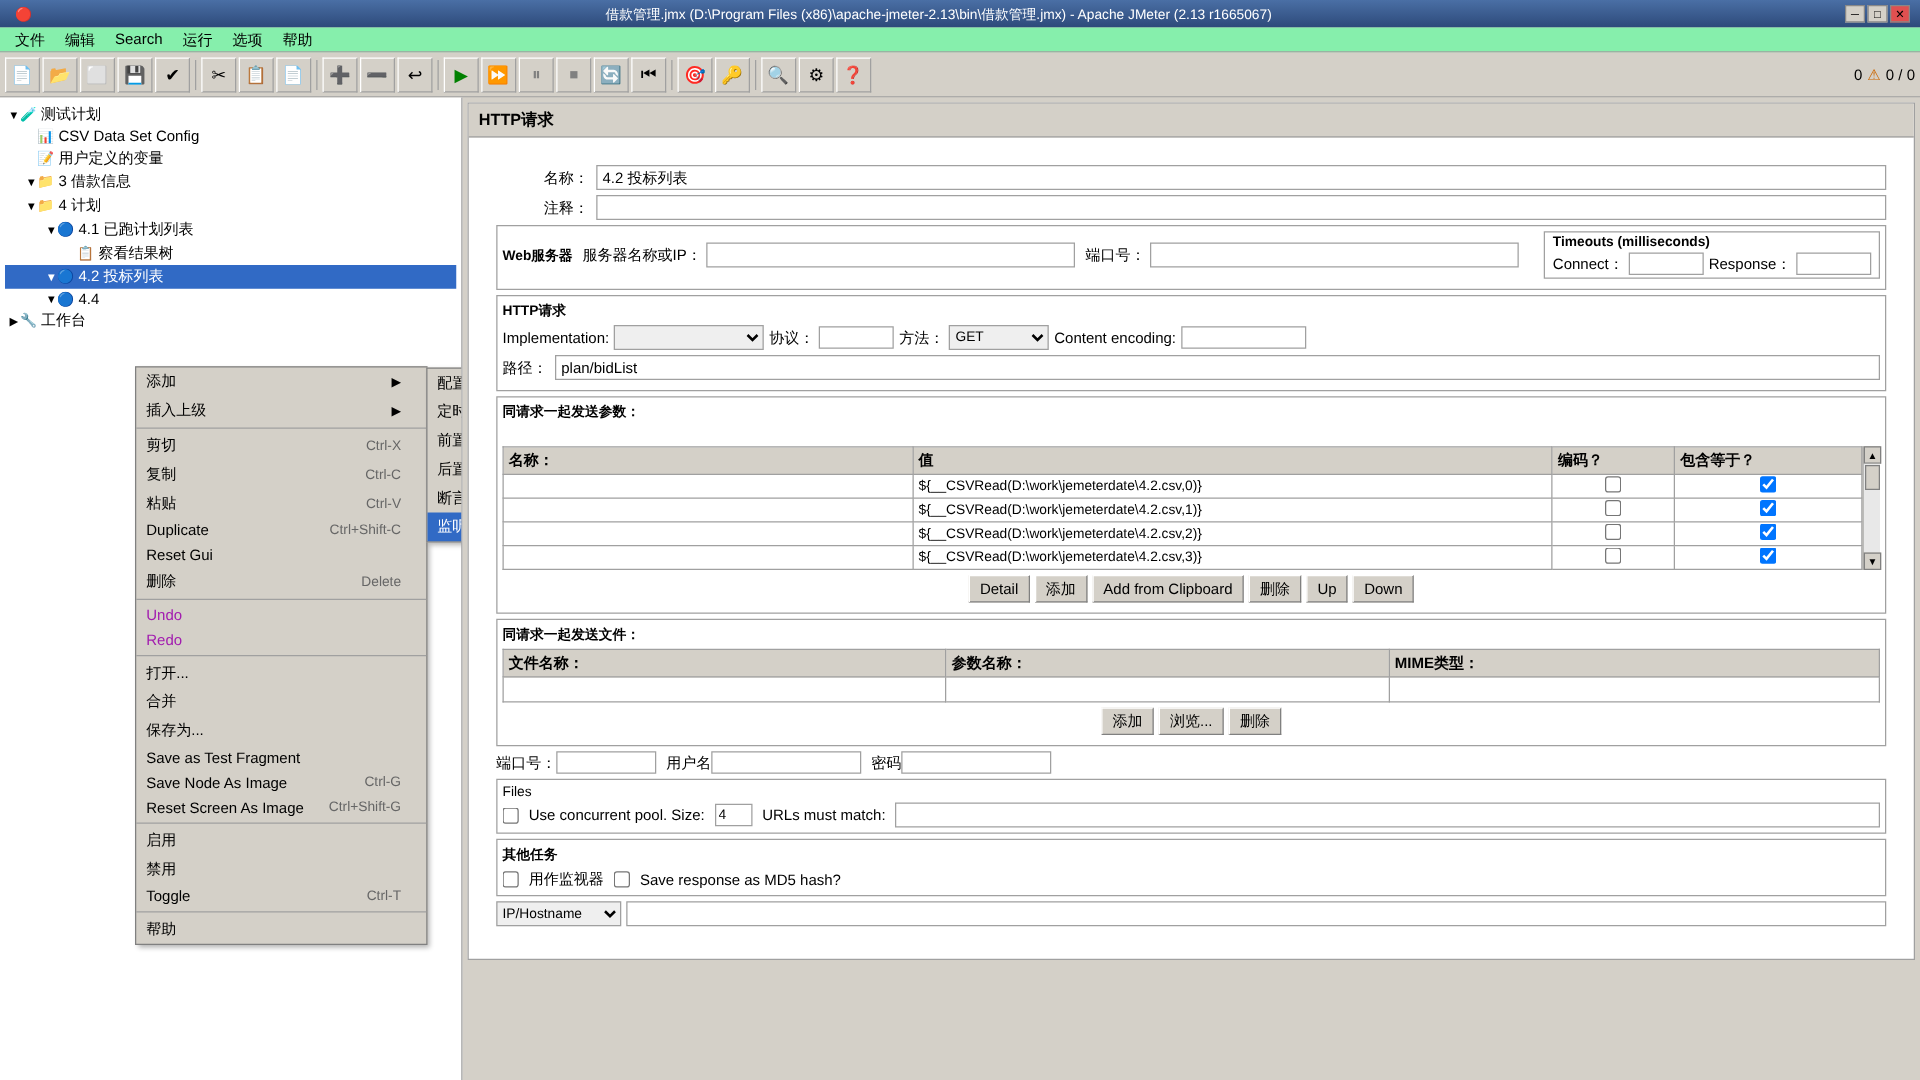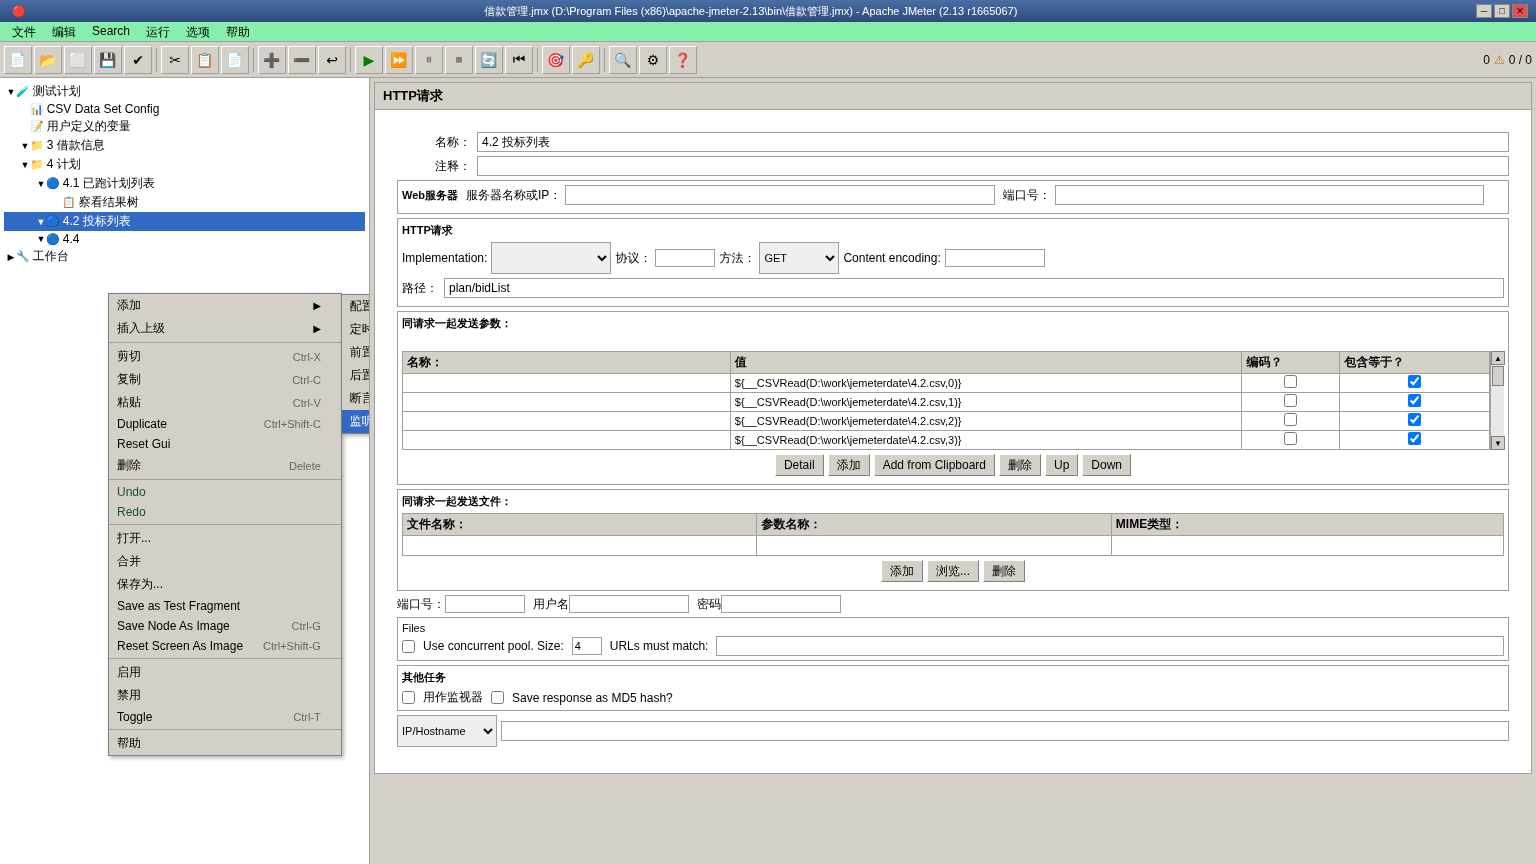--- a/index.html
+++ b/index.html
@@ -136,38 +136,38 @@
     }
     .cm-item {
       padding: 3px 20px 3px 8px;
       cursor: pointer;
       display: flex;
       align-items: center;
       justify-content: space-between;
       white-space: nowrap;
     }
     .cm-item.selected { background: #316ac5; color: white; }
-    .cm-item.disabled { color: #14532d; cursor: default; }
+    .cm-item.disabled { color: #a21caf; cursor: default; }
     .cm-separator { height: 1px; background: #a0a0a0; margin: 2px 0; }
     .cm-shortcut { font-size: 11px; color: #666; margin-left: 20px; }
     .cm-arrow { font-size: 10px; }
     .submenu { position: relative; }
     .submenu-content {
       position: absolute;
       left: 100%;
       top: -2px;
       background: #d4d0c8;
       border: 1px solid #808080;
       box-shadow: 2px 2px 4px rgba(0,0,0,0.3);
       min-width: 160px;
       z-index: 300;
     }
 
     .inline-row { display: flex; align-items: center; gap: 4px; margin-bottom: 4px; flex-wrap: wrap; }
-    .combo-select { height: 32px; font-size: 11px; border: 1px solid #a0a0a0; }
+    .combo-select { height: 20px; font-size: 11px; border: 1px solid #a0a0a0; }
     .path-row { display: flex; align-items: center; margin-bottom: 4px; }
     .path-label { min-width: 40px; text-align: left; padding-right: 6px; }
     .path-input { flex: 1; height: 20px; border: 1px solid #a0a0a0; padding: 1px 4px; font-size: 12px; }
 
     .scrollbar-v {
       width: 14px; background: #d4d0c8; border-left: 1px solid #a0a0a0;
       display: flex; flex-direction: column;
     }
     .scroll-btn { width: 14px; height: 14px; background: #d4d0c8; border: 1px solid #808080;
       display: flex; align-items: center; justify-content: center; font-size: 8px; cursor: pointer; }
@@ -429,20 +429,29 @@
           <input class="form-input" style="width: 400px;">
         </div>
 
         <div style="border:1px solid #a0a0a0; margin:4px 0; padding:4px;">
           <div style="display:flex; align-items:center; margin-bottom:4px;">
             <span style="font-size:11px; font-weight:bold; margin-right:8px;">Web服务器</span>
             <span style="margin-right:4px; font-size:12px;">服务器名称或IP：</span>
             <input class="form-input" style="width: 400px; margin-right: 8px;">
             <span style="font-size:12px; margin-right:4px;">端口号：</span>
             <input class="form-input" style="width: 100px; margin-right: 20px;">
+            <div style="border:1px solid #a0a0a0; padding:2px 6px; margin-left:auto;">
+              <div style="font-size:11px; font-weight:bold; margin-bottom:2px;">Timeouts (milliseconds)</div>
+              <div style="display:flex; align-items:center; gap:4px;">
+                <span>Connect：</span>
+                <input class="small-input" style="">
+                <span>Response：</span>
+                <input class="small-input" style="">
+              </div>
+            </div>
           </div>
         </div>
 
         <div style="border:1px solid #a0a0a0; margin:4px 0; padding:4px;">
           <div style="font-size:11px; font-weight:bold; margin-bottom:4px;">HTTP请求</div>
 
           <div class="inline-row">
             <span>Implementation:</span>
             <select class="combo-select" style="width:120px;">
               <option></option>

